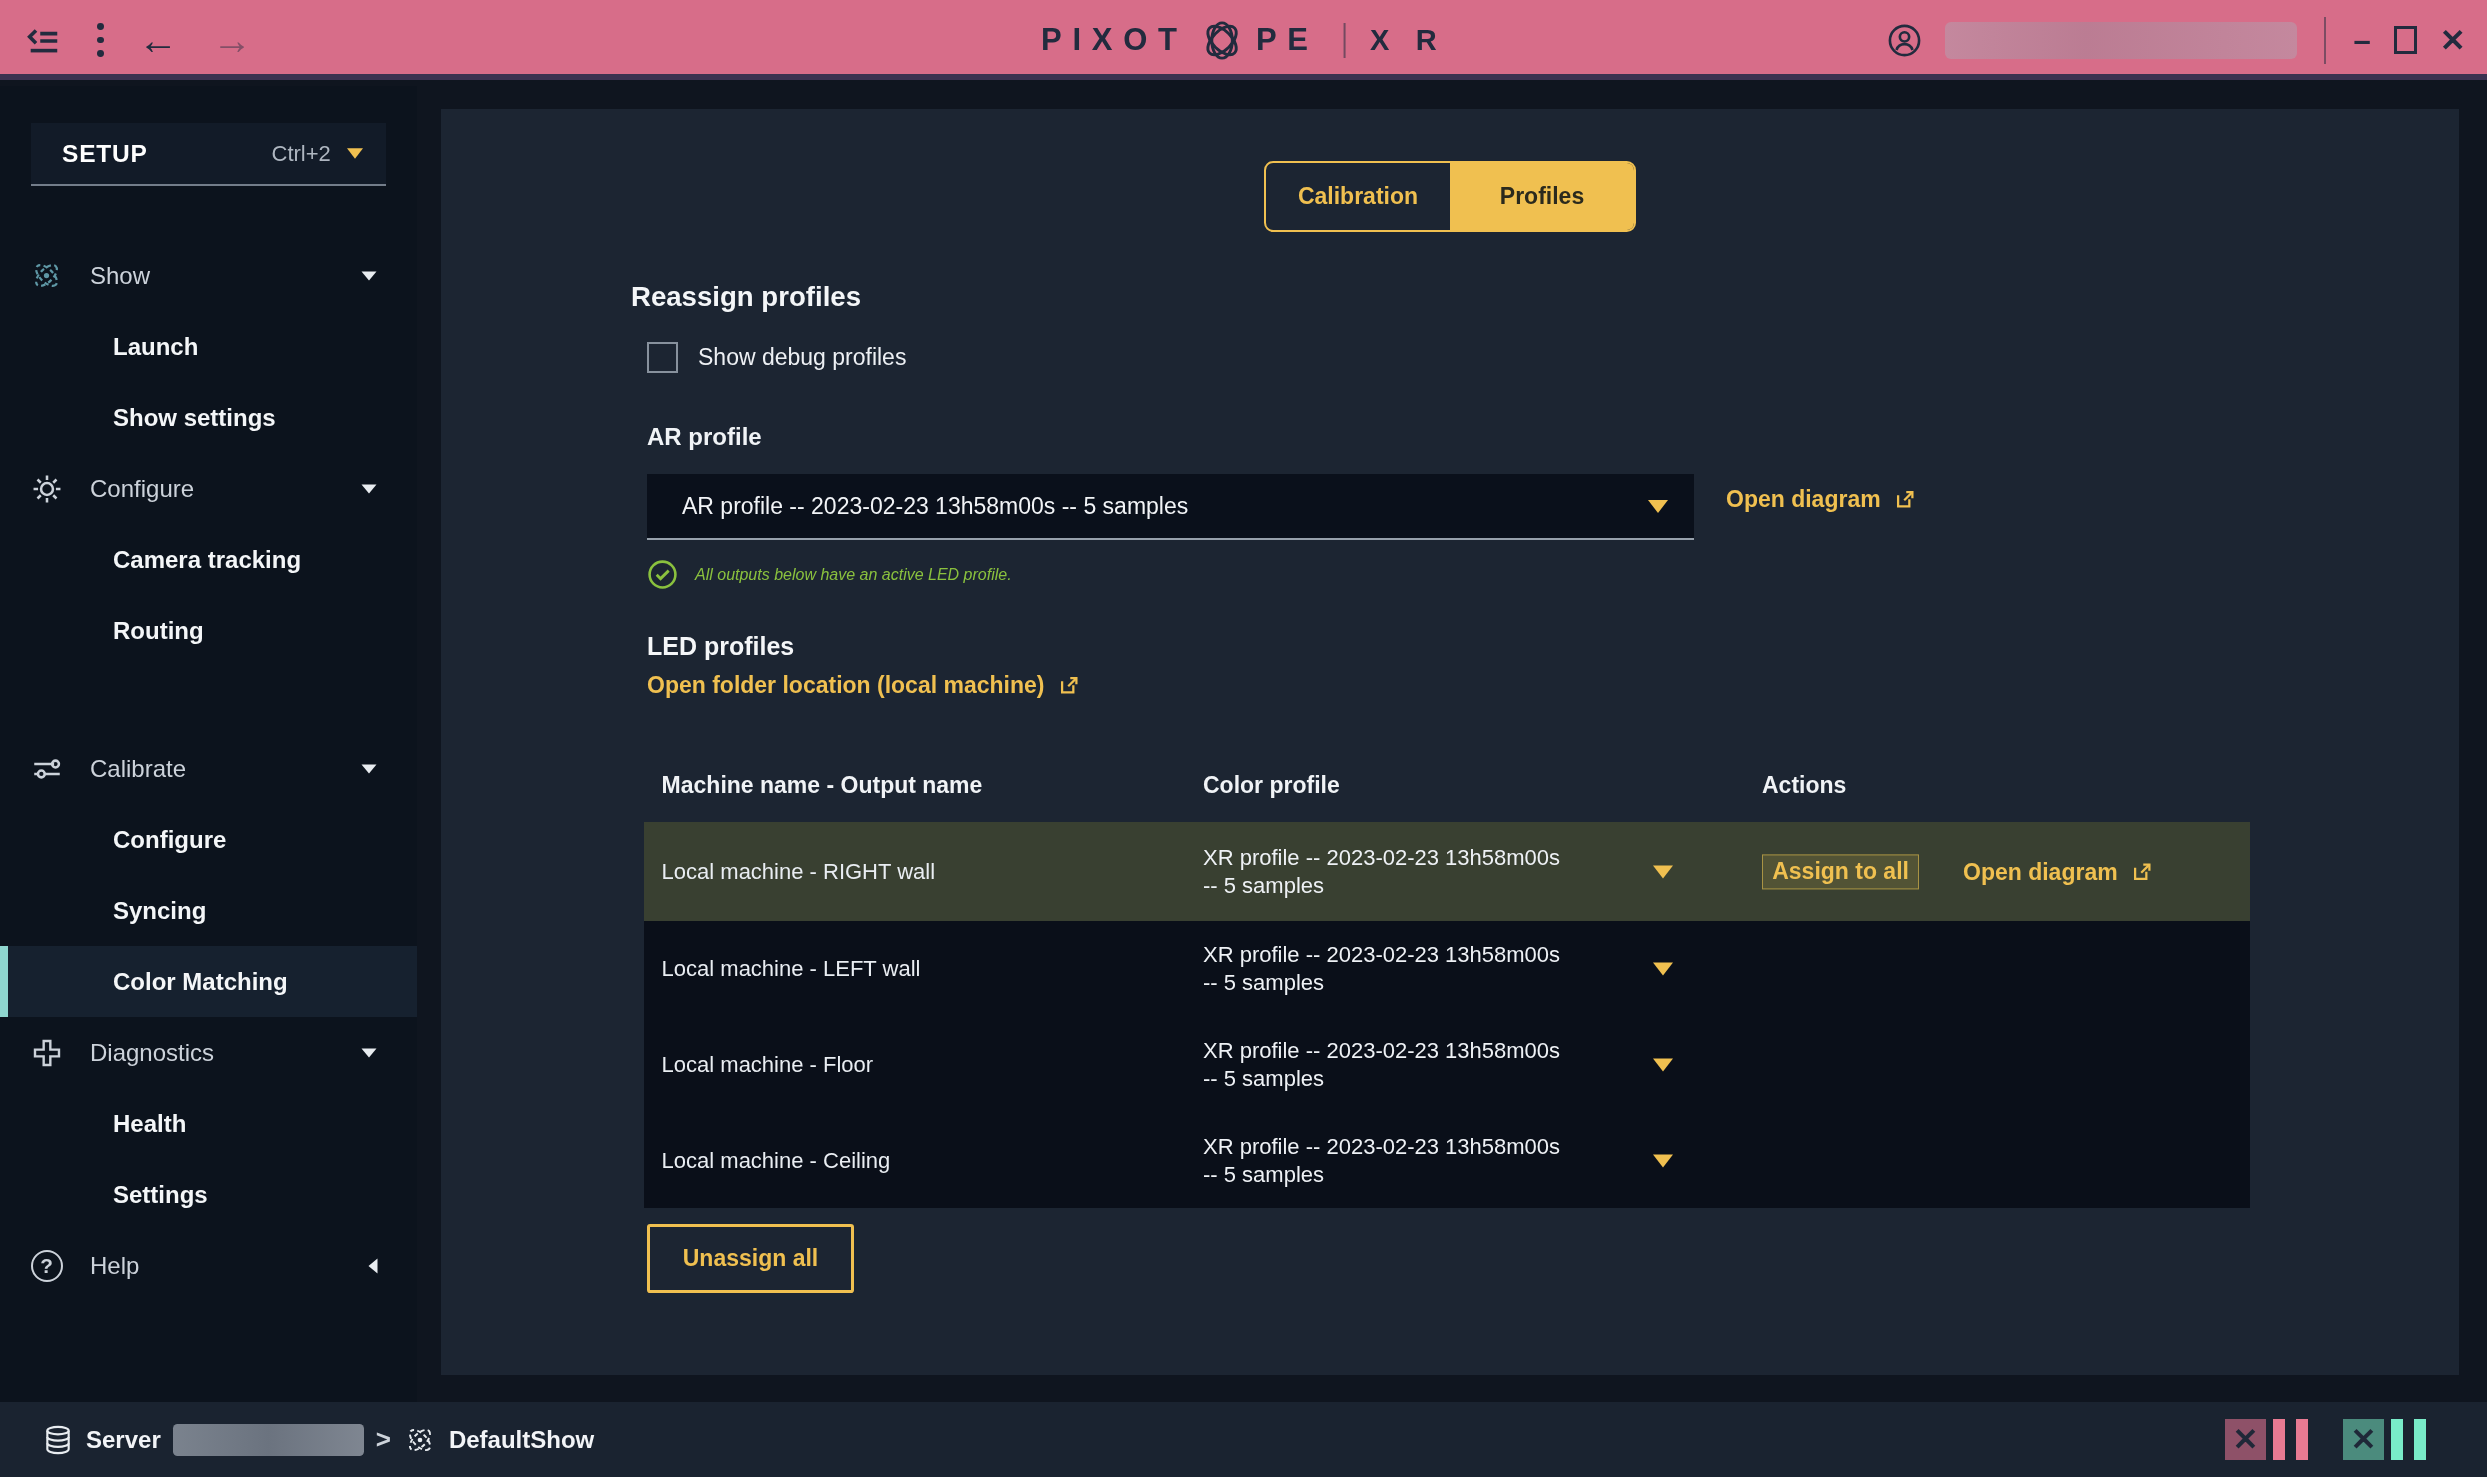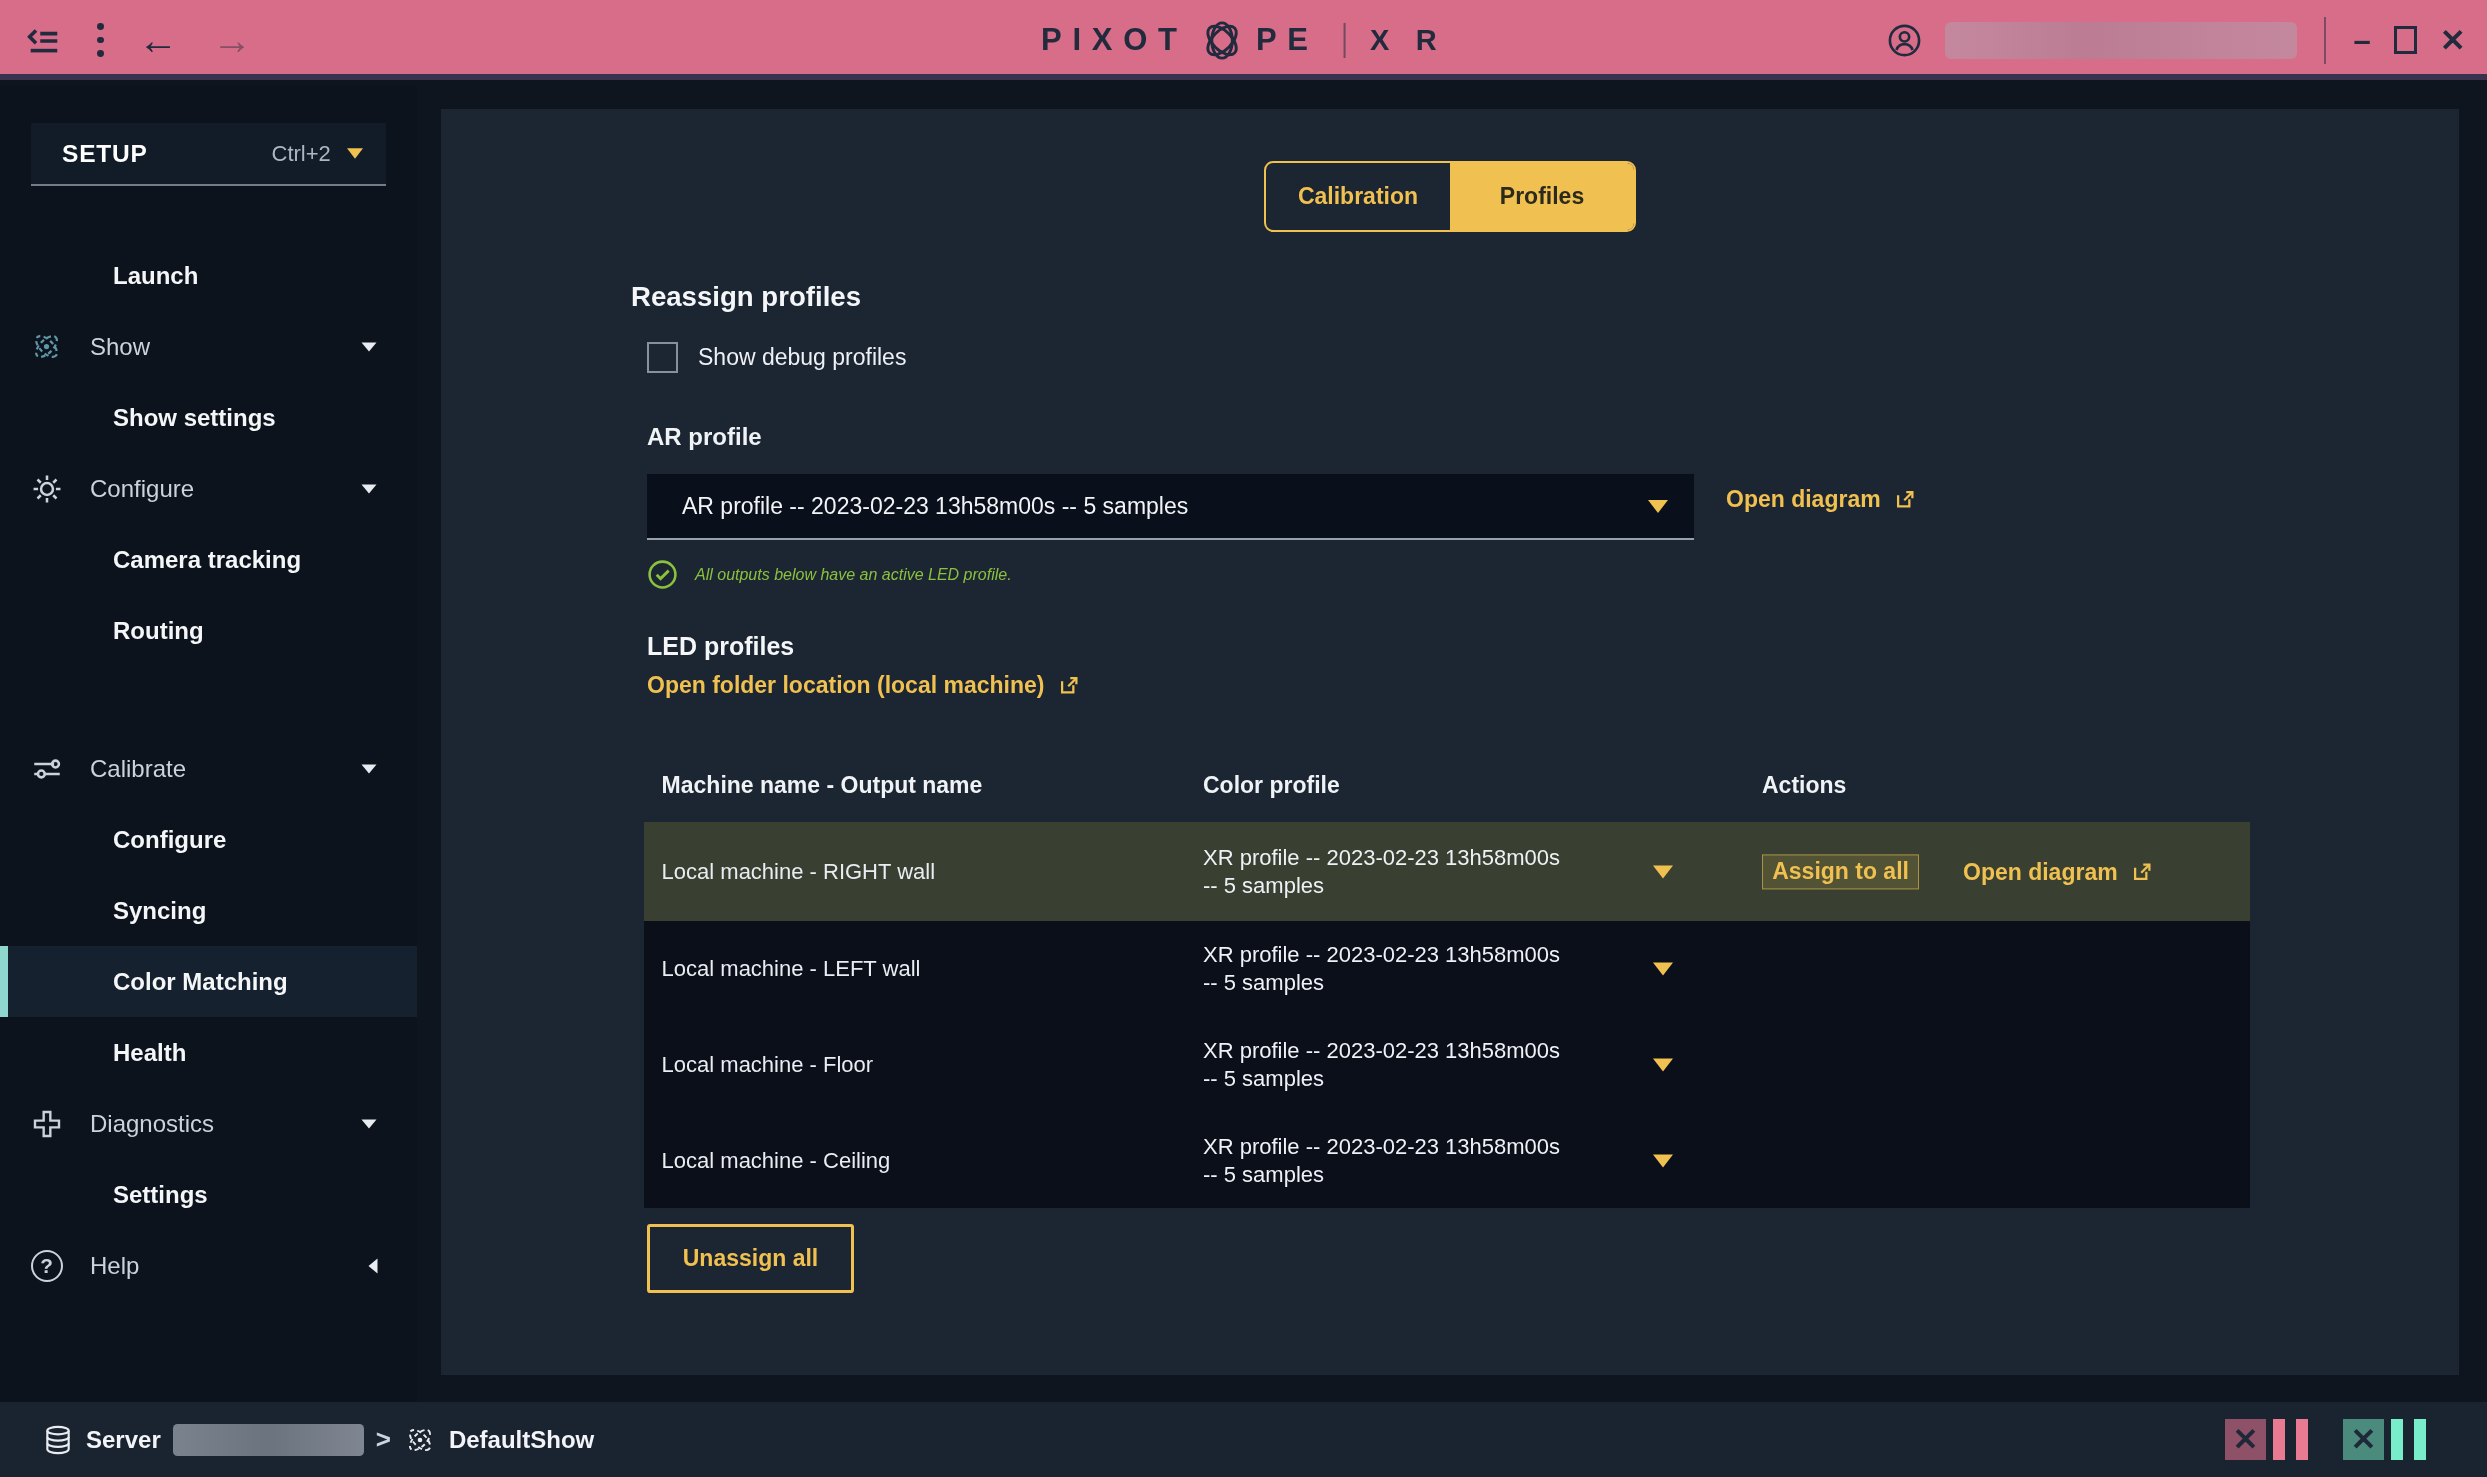--- a/index.html
+++ b/index.html
@@ -173,33 +173,33 @@
   <aside class="sidebar">
     <div class="setup-box">
       <span class="setup-label">SETUP</span>
       <span class="setup-right">
         <span class="shortcut">Ctrl+2</span>
         <span class="tri-down" style="transform:scale(.8);"></span>
       </span>
     </div>
 
     <nav class="nav-list">
-      <div class="nav-row sub">
-        <span class="label">Launch</span>
-      </div>
       <div class="nav-row section">
         <span class="nav-icon">
           <svg width="35" height="35" viewBox="0 0 32 32">
             <ellipse cx="16" cy="16" rx="12" ry="6" fill="none" stroke="#5f98a6" stroke-width="2" stroke-dasharray="4 3" transform="rotate(45 16 16)"></ellipse>
             <ellipse cx="16" cy="16" rx="12" ry="6" fill="none" stroke="#5f98a6" stroke-width="2" stroke-dasharray="4 3" transform="rotate(-45 16 16)"></ellipse>
             <circle cx="16" cy="16" r="2.4" fill="#5f98a6"></circle>
           </svg>
         </span>
         <span class="label">Show</span>
         <span class="chev down" style="transform:scale(.75);"></span>
+      </div>
+      <div class="nav-row sub">
+        <span class="label">Launch</span>
       </div>
       <div class="nav-row sub">
         <span class="label">Show settings</span>
       </div>
 
       <div class="nav-row section">
         <span class="nav-icon">
           <svg width="34" height="34" viewBox="0 0 24 24">
             <circle cx="12" cy="12" r="4.2" fill="none" stroke="#ccd2da" stroke-width="1.8"></circle>
             <path d="M12 2.5v3.2M12 18.3v3.2M2.5 12h3.2M18.3 12h3.2M5.3 5.3l2.3 2.3M16.4 16.4l2.3 2.3M18.7 5.3l-2.3 2.3M7.6 16.4l-2.3 2.3" stroke="#ccd2da" stroke-width="1.8"></path>
@@ -230,31 +230,31 @@
       <div class="nav-row sub">
         <span class="label">Configure</span>
       </div>
       <div class="nav-row sub">
         <span class="label">Syncing</span>
       </div>
       <div class="nav-row sub selected">
         <span class="label">Color Matching</span>
       </div>
 
-      <div class="nav-row sub">
-        <span class="label">Health</span>
-      </div>
       <div class="nav-row section">
         <span class="nav-icon">
           <svg width="32" height="32" viewBox="0 0 24 24">
             <path d="M9.5 3h5v6.5H21v5h-6.5V21h-5v-6.5H3v-5h6.5z" fill="none" stroke="#ccd2da" stroke-width="1.8"></path>
           </svg>
         </span>
         <span class="label">Diagnostics</span>
         <span class="chev down" style="transform:scale(.75);"></span>
+      </div>
+      <div class="nav-row sub">
+        <span class="label">Health</span>
       </div>
       <div class="nav-row sub">
         <span class="label">Settings</span>
       </div>
 
       <div class="nav-row section">
         <span class="nav-icon">
             <span class="circle-q">?</span>
           </span>
         <span class="label">Help</span>

